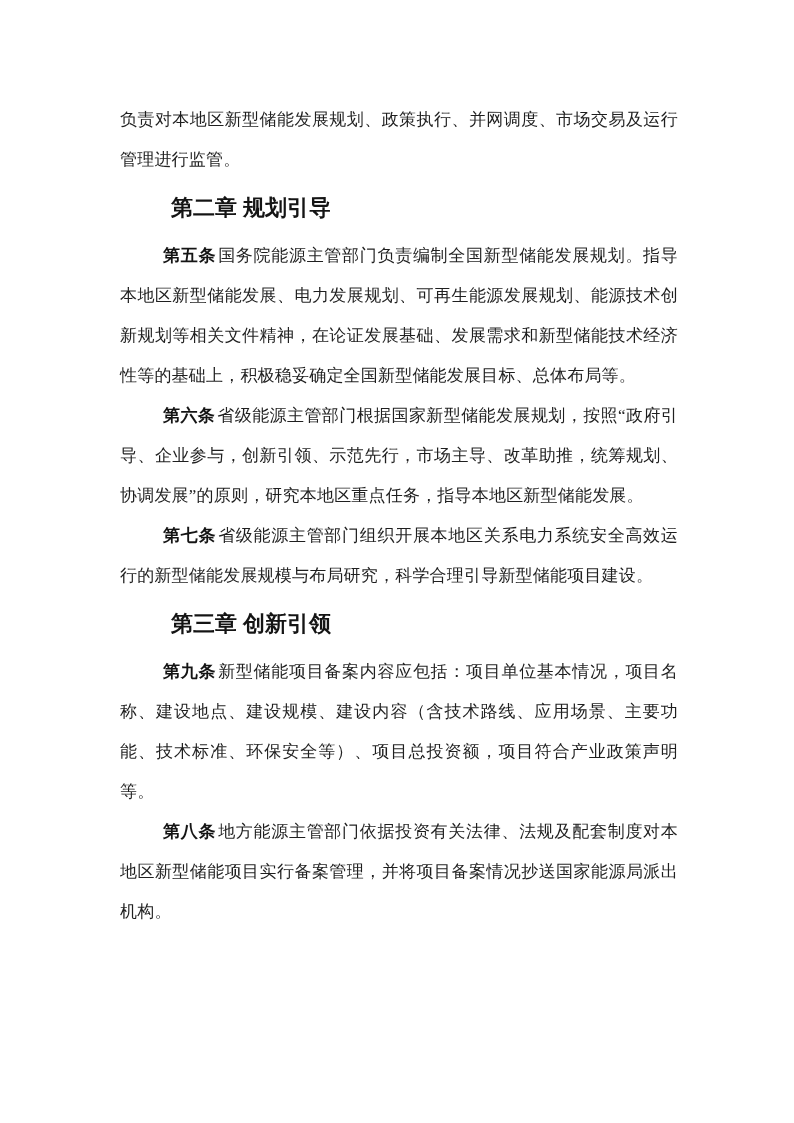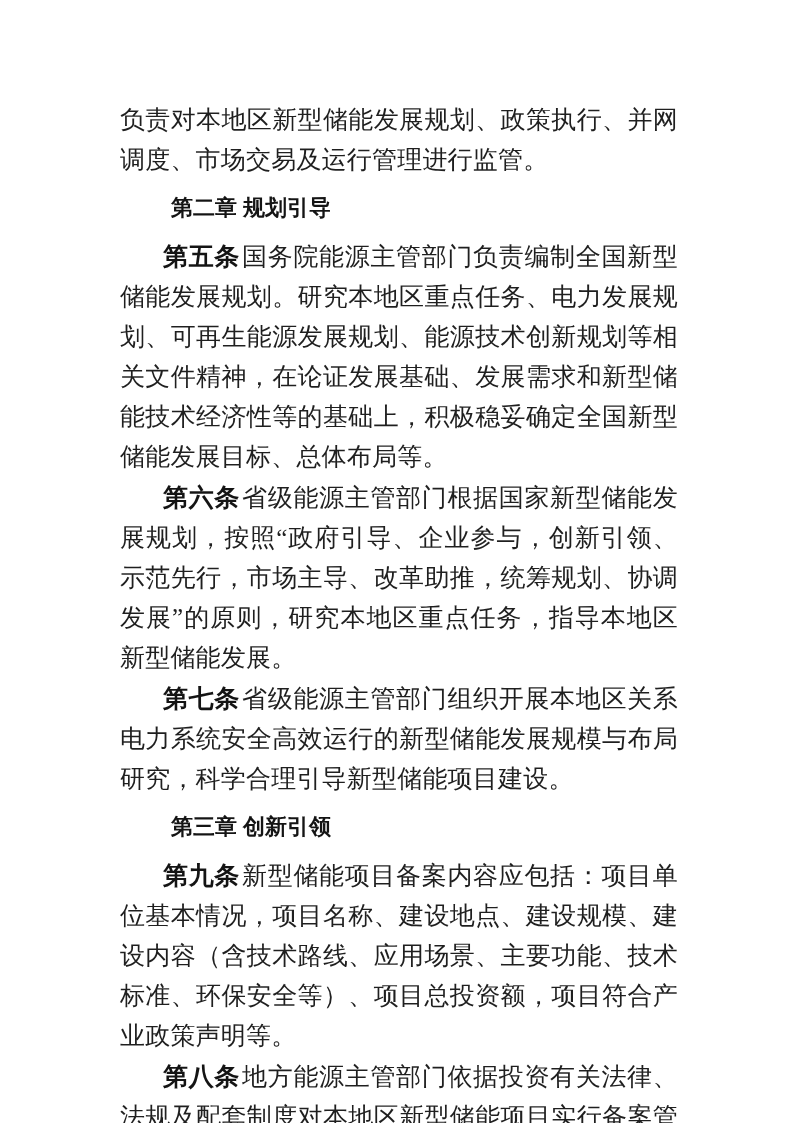--- a/index.html
+++ b/index.html
@@ -17,21 +17,21 @@
   }
   .doc-body {
     position: absolute;
     left: 120px;
     top: 100px;
     width: 558px;
     color: #1f1f1f;
   }
   .para {
     margin: 0;
-    font-size: 25px;
+    font-size: 17px;
     line-height: 40px;
     text-align: justify;
     text-justify: inter-character;
     letter-spacing: 0.2px;
     font-family: "Liberation Serif", "DejaVu Serif", serif;
     color: #1f1f1f;
   }
   .para.indent {
     text-indent: 43px;
   }
@@ -68,21 +68,21 @@
 </style>
 </head>
 <body>
 
 <div class="page">
   <div class="doc-body">
   <p class="para"><span>负责对本地区新型储能发展规划、政策执行、并网调度、市场交易及运行管理进行监管。</span></p>
 
   <h2 class="chapter">第二章 规划引导</h2>
 
-  <p class="para indent"><span class="article-num">第五条</span><span>国务院能源主管部门负责编制全国新型储能发展规划。研究本地区重点任务、电力发展规划、可再生能源发展规划、能源技术创新规划等相关文件精神，在论证发展基础、发展需求和新型储能技术经济性等的基础上，积极稳妥确定全国新型储能发展目标、总体布局等。</span></p>
+  <p class="para indent"><span class="article-num">第五条</span><span>国务院能源主管部门负责编制全国新型储能发展规划。指导本地区新型储能发展、电力发展规划、可再生能源发展规划、能源技术创新规划等相关文件精神，在论证发展基础、发展需求和新型储能技术经济性等的基础上，积极稳妥确定全国新型储能发展目标、总体布局等。</span></p>
 
   <p class="para indent"><span class="article-num">第六条</span><span>省级能源主管部门根据国家新型储能发展规划，按照“政府引导、企业参与，创新引领、示范先行，市场主导、改革助推，统筹规划、协调发展”的原则，研究本地区重点任务，指导本地区新型储能发展。</span></p>
 
   <p class="para indent"><span class="article-num">第七条</span><span>省级能源主管部门组织开展本地区关系电力系统安全高效运行的新型储能发展规模与布局研究，科学合理引导新型储能项目建设。</span></p>
 
   <h2 class="chapter">第三章 创新引领</h2>
 
   <p class="para indent"><span class="article-num">第九条</span><span>新型储能项目备案内容应包括：项目单位基本情况，项目名称、建设地点、建设规模、建设内容（含技术路线、应用场景、主要功能、技术标准、环保安全等）、项目总投资额，项目符合产业政策声明等。</span></p>
 
   <p class="para indent"><span class="article-num">第八条</span><span>地方能源主管部门依据投资有关法律、法规及配套制度对本地区新型储能项目实行备案管理，并将项目备案情况抄送国家能源局派出机构。</span></p>

